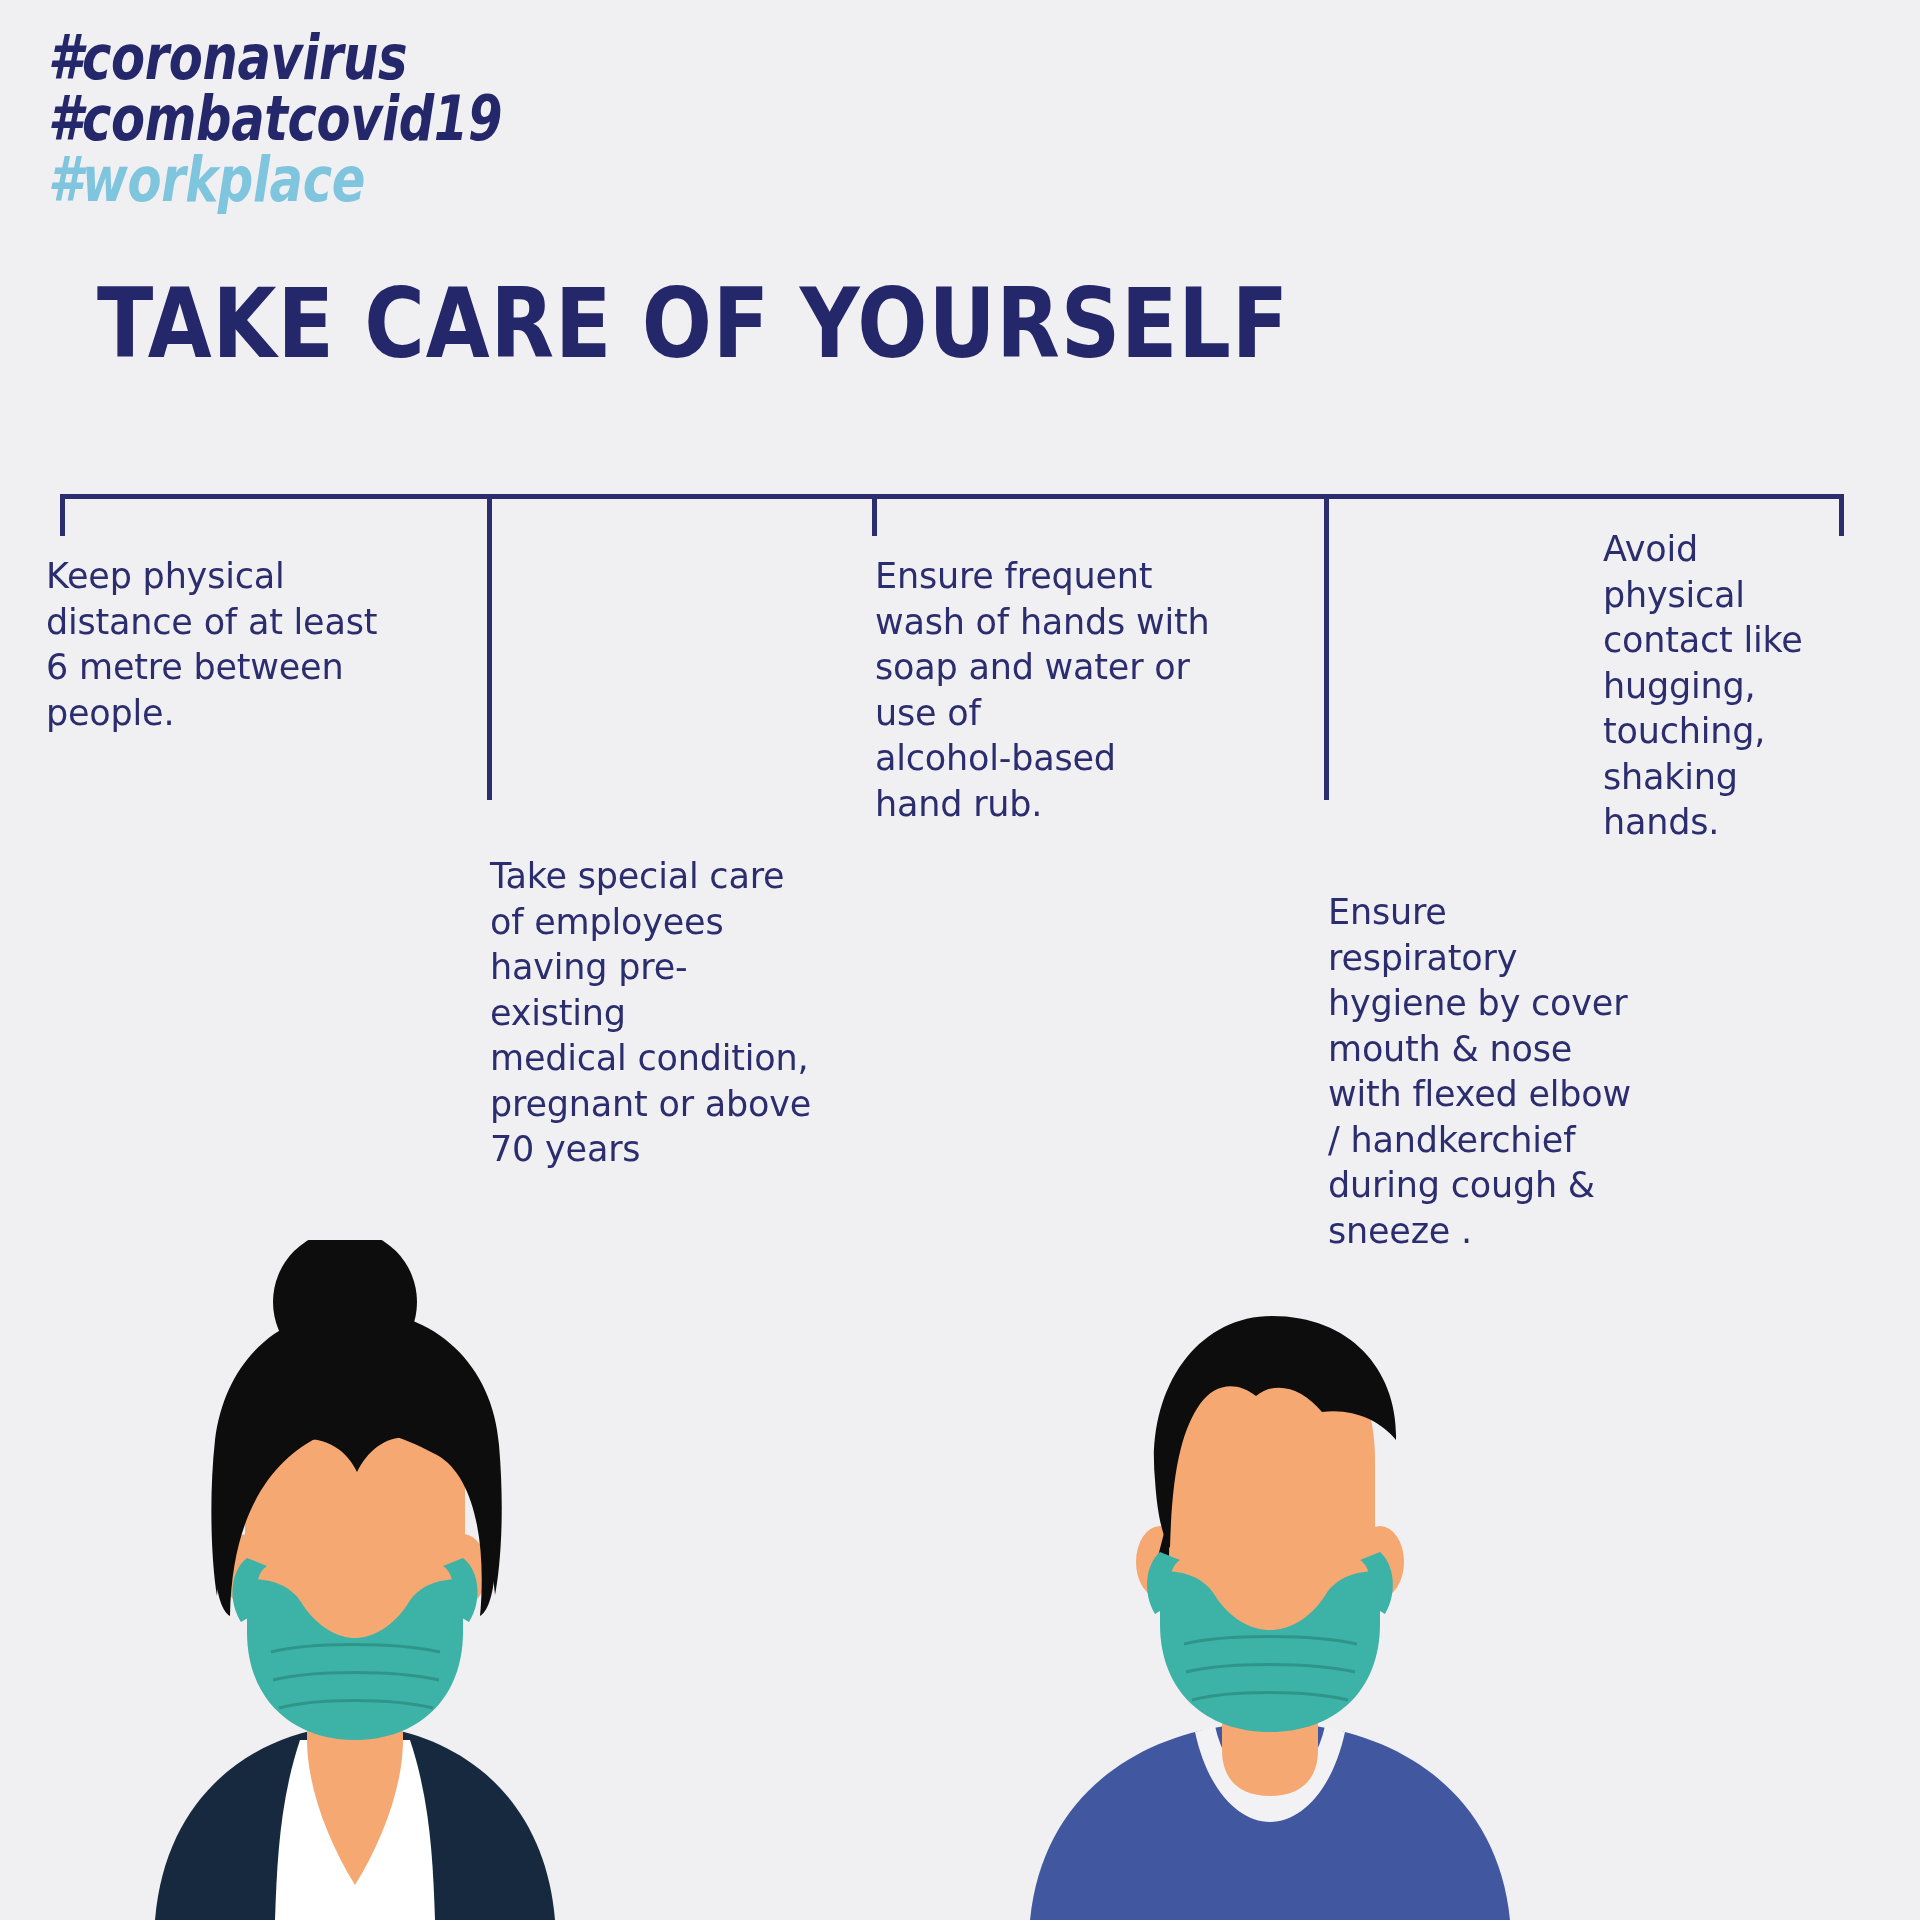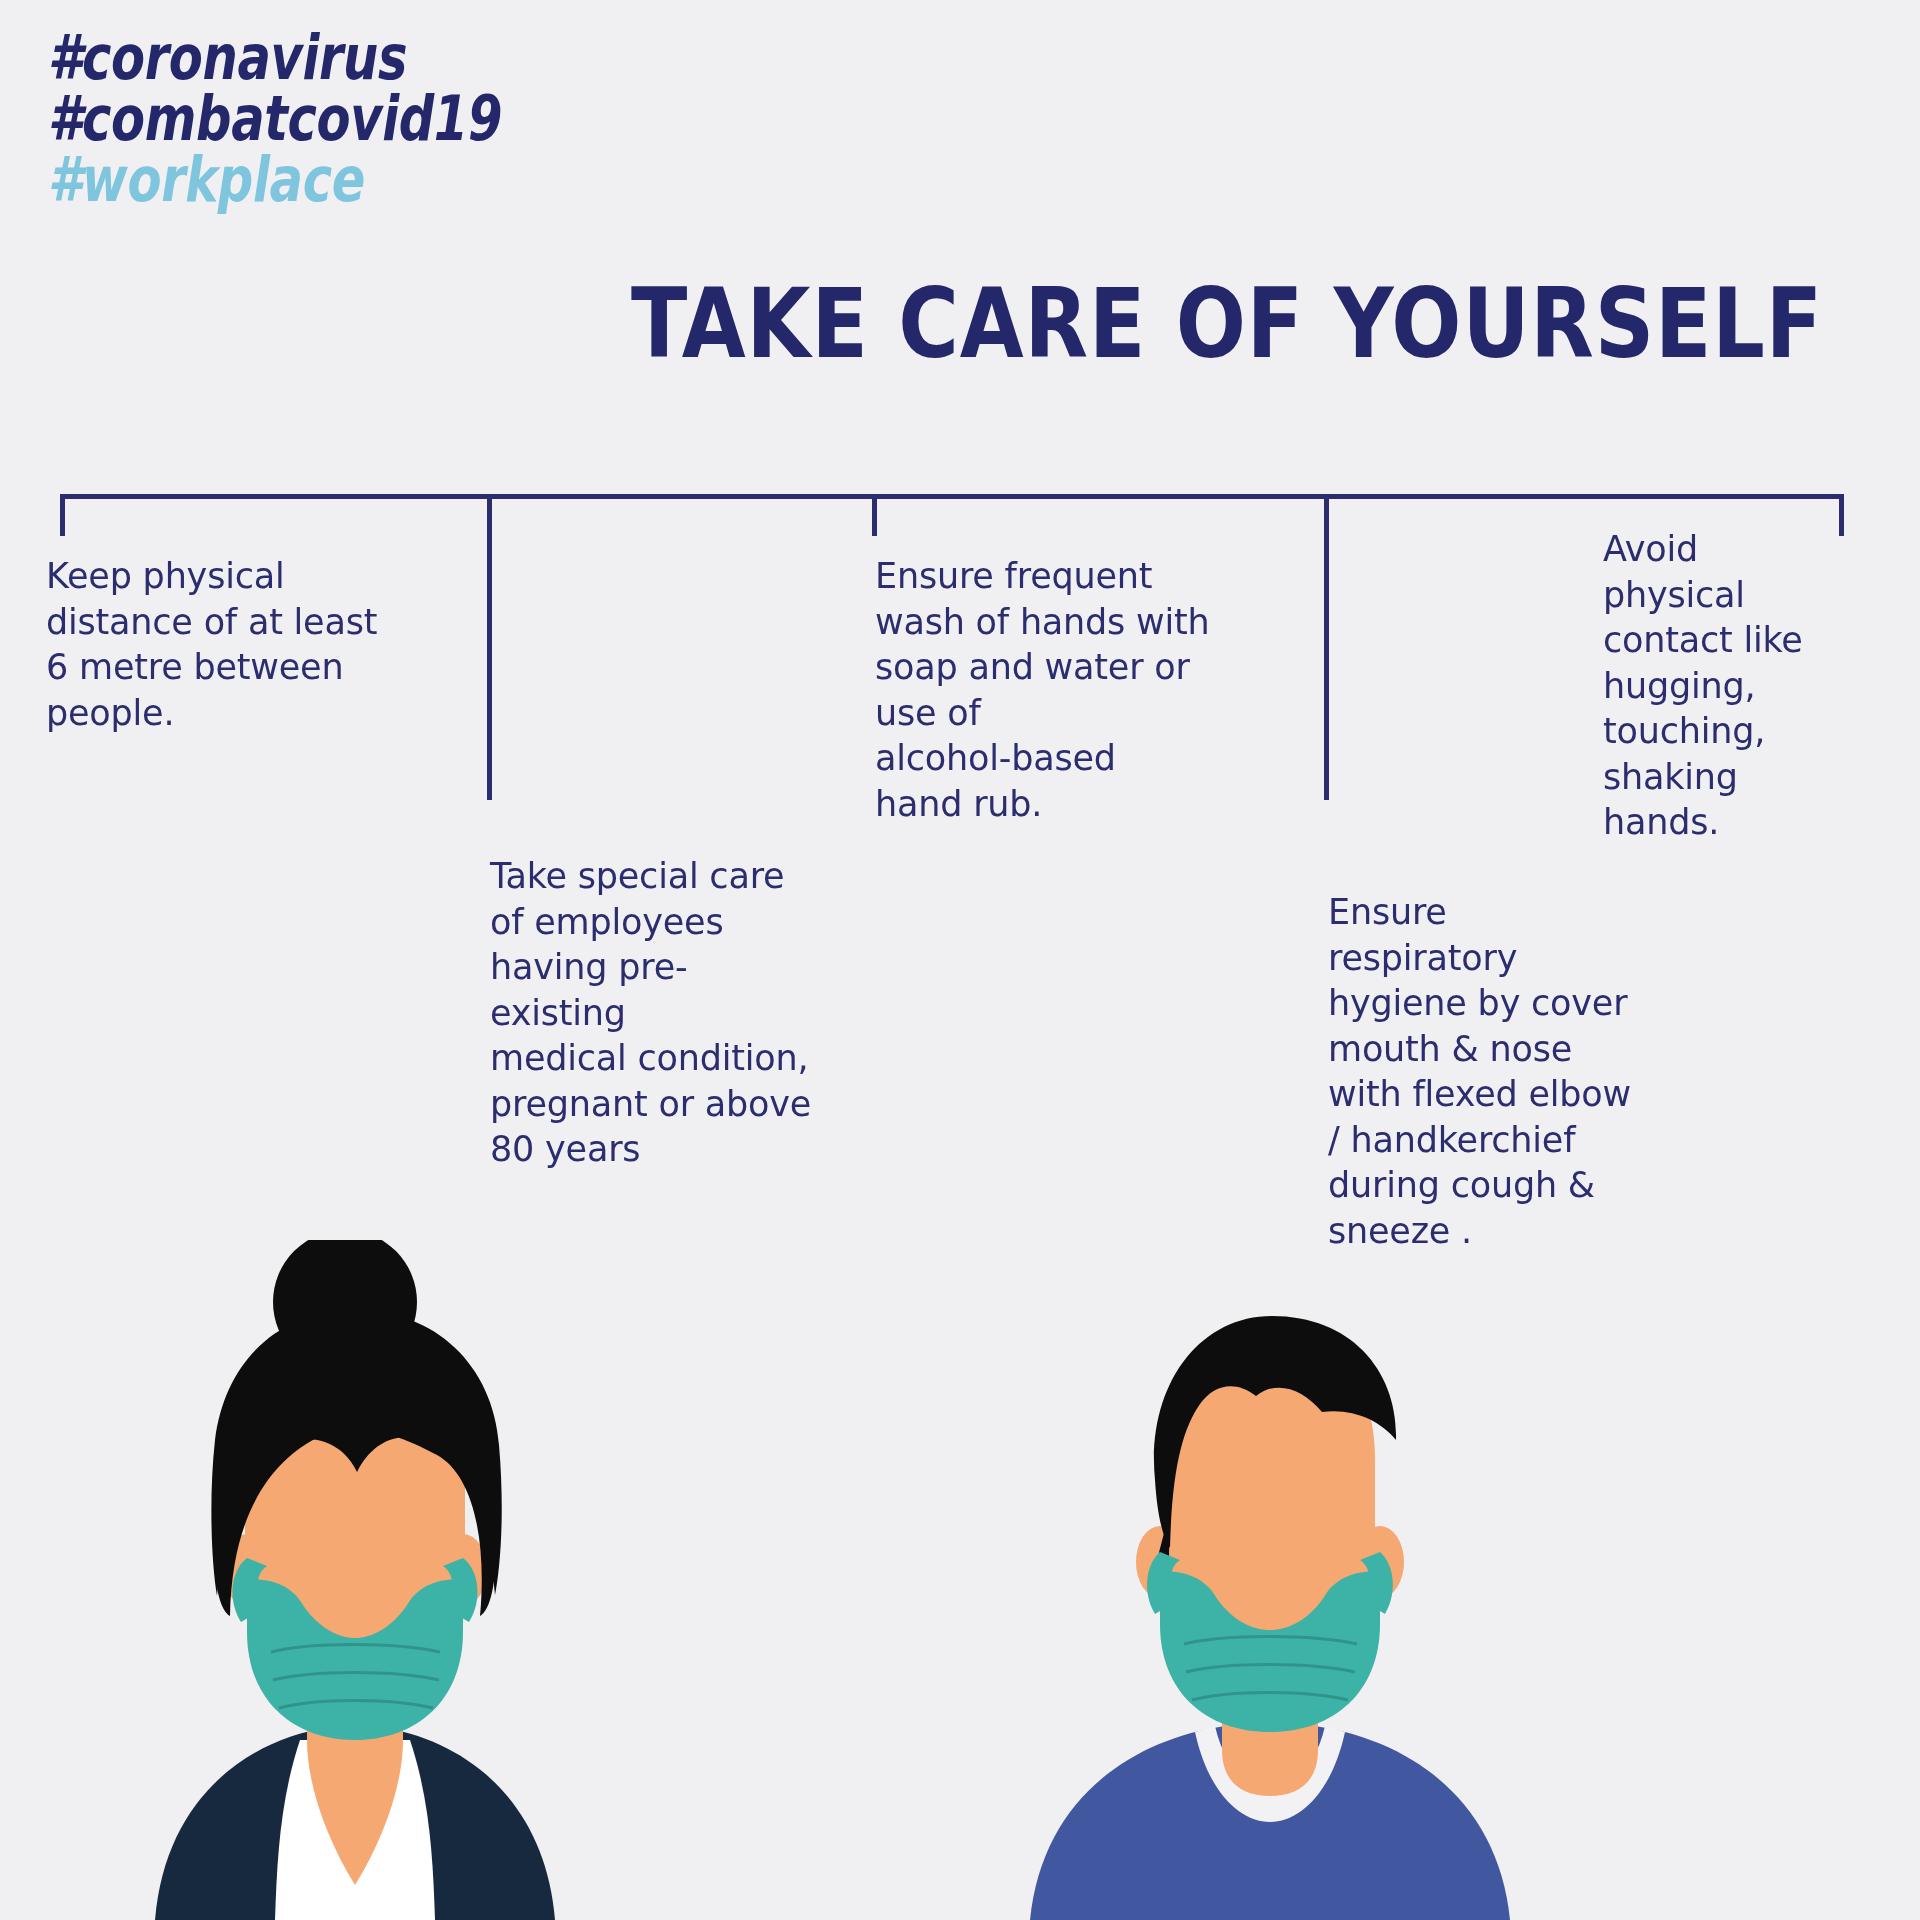--- a/index.html
+++ b/index.html
@@ -24,21 +24,21 @@
     white-space:nowrap;
     display:block;
   }
   .hashtag.navy  { color:#25276b; }
   .hashtag.light { color:#7fc5dd; }
 
   
   .title {
     position:absolute;
     left:0; right:0; top:268px;
-    text-align:right;
+    text-align:left;
     font-family:"DejaVu Sans", sans-serif;
     font-weight:bold;
     font-size:96px;
     color:#25276b;
     letter-spacing:1px;
     white-space:nowrap;
   }
   .title span { display:inline-block; transform:scaleX(0.86); transform-origin:center; }
 
   
@@ -83,21 +83,21 @@
 
   <div class="tip" style="left:46px;   top:554px;  width:370px;">Keep physical
 distance of at least
 6 metre between
 people.</div>
   <div class="tip" style="left:490px;  top:854px;  width:330px;">Take special care
 of employees
 having pre-existing
 medical condition,
 pregnant or above
-80 years</div>
+70 years</div>
   <div class="tip" style="left:875px;  top:554px;  width:370px;">Ensure frequent
 wash of hands with
 soap and water or
 use of
 alcohol-based
 hand rub.</div>
   <div class="tip" style="left:1328px; top:890px;  width:330px;">Ensure
 respiratory
 hygiene by cover
 mouth &amp; nose

